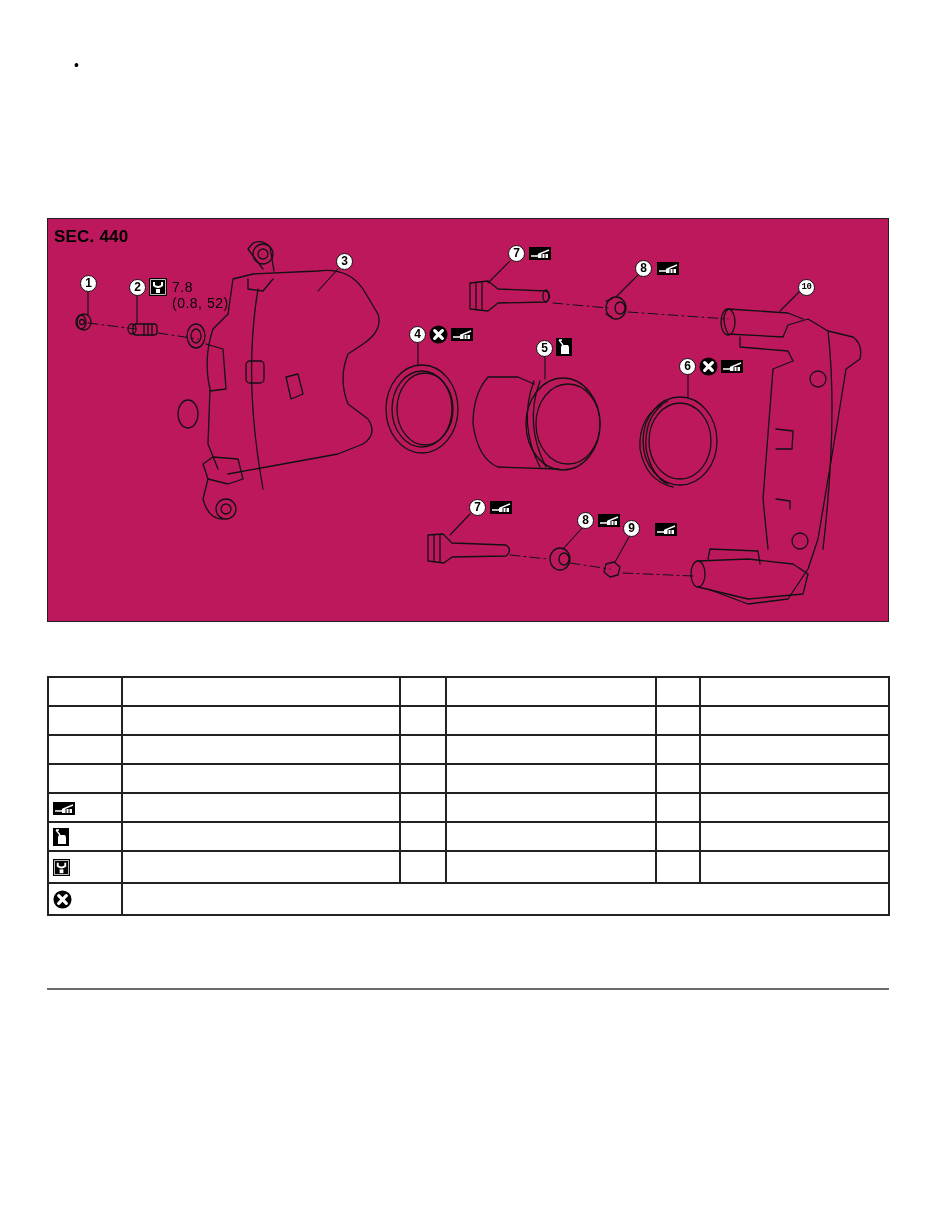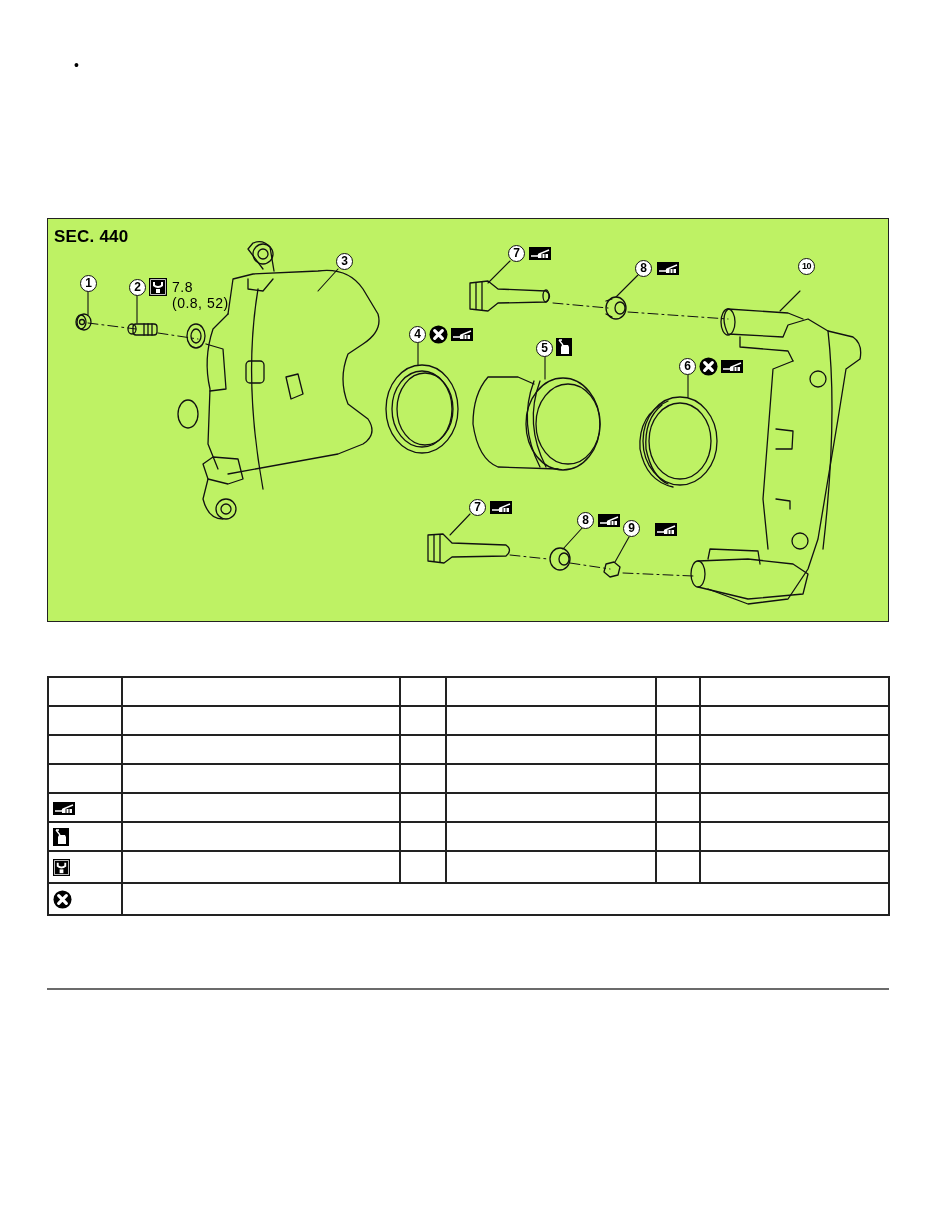--- a/index.html
+++ b/index.html
@@ -1,18 +1,18 @@
 <!DOCTYPE html>
 <html><head>
 <meta charset="utf-8">
 <style>
   html, body { margin:0; padding:0; background:#ffffff; }
   body { width:935px; height:1210px; position:relative; font-family:"Liberation Sans", sans-serif; color:#000; overflow:hidden; }
   .bullet { position:absolute; left:74px; top:58px; font-size:14px; line-height:14px; }
-  .figure { position:absolute; left:47px; top:218px; width:842px; height:404px; border:1px solid #222; box-sizing:border-box; background:#bef264; }
+  .figure { position:absolute; left:47px; top:218px; width:842px; height:404px; border:1px solid #222; box-sizing:border-box; background:#be185d; }
   .figure svg { position:absolute; left:0; top:0; }
   .sec-label { position:absolute; left:6px; top:8px; font-weight:bold; font-size:17px; letter-spacing:0.2px; }
   .torque-text { position:absolute; font-size:14px; line-height:16px; letter-spacing:0.5px; }
   table.legend { position:absolute; left:47px; top:676px; width:841px; border-collapse:collapse; table-layout:fixed; }
   table.legend td { border:2px solid #222; height:27px; padding:0; vertical-align:middle; }
   table.legend tr.r-tall td { height:30px; }
   .icon-cell { text-align:left; padding-left:4px !important; }
   .hr { position:absolute; left:47px; top:988px; width:842px; height:0; border-top:2px solid #6b6b6b; }
   .ico { display:inline-block; vertical-align:middle; }
 </style>
@@ -236,21 +236,21 @@
   <div class="callout" style="left:529px;top:293px;">8</div>
   <svg class="ci" style="left:550px;top:295px;" width="22" height="13">
       <use href="#grease"></use>
     </svg>
 
   <div class="callout" style="left:575px;top:301px;">9</div>
   <svg class="ci" style="left:607px;top:304px;" width="22" height="13">
       <use href="#grease"></use>
     </svg>
 
-  <div class="callout two" style="left:750px;top:39px;">10</div>
+  <div class="callout two" style="left:750px;top:60px;font-family:Liberation Mono, monospace;">10</div>
 </div>
 
 <table class="legend">
   <colgroup>
     <col style="width:74px">
       <col style="width:278px">
       <col style="width:46px">
       <col style="width:210px">
       <col style="width:44px">
       <col style="width:189px">

